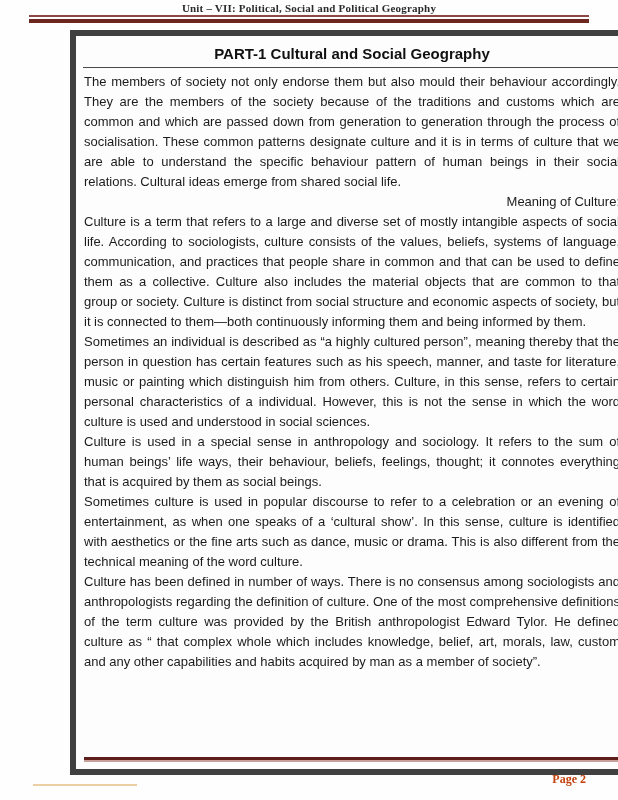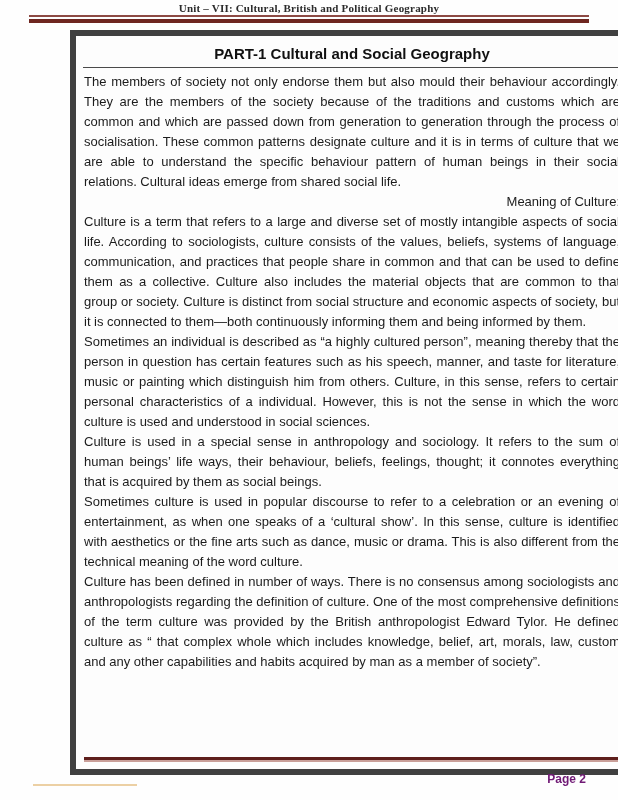--- a/index.html
+++ b/index.html
@@ -106,32 +106,32 @@
       top: 784px;
       left: 33px;
       width: 104px;
       height: 2px;
       background: #ecd0a4;
     }
     .page-number {
       position: absolute;
       top: 772px;
       right: 32px;
-      font-family: Liberation Sans, sans-serif;
+      font-family: Liberation Serif, serif;
       font-weight: bold;
       font-size: 12px;
-      color: #701a75;
+      color: #c2410c;
     }
   </style>
 </head>
 <body>
 
 <div class="page">
 
-  <div class="running-header">Unit – VII: Cultural, British and Political Geography</div>
+  <div class="running-header">Unit – VII: Political, Social and Political Geography</div>
 
   <div class="header-rule">
     <div class="thin"></div>
     <div class="gap"></div>
     <div class="thick"></div>
   </div>
 
   <div class="content-box">
 
     <div class="box-title">PART-1 Cultural and Social Geography</div>

